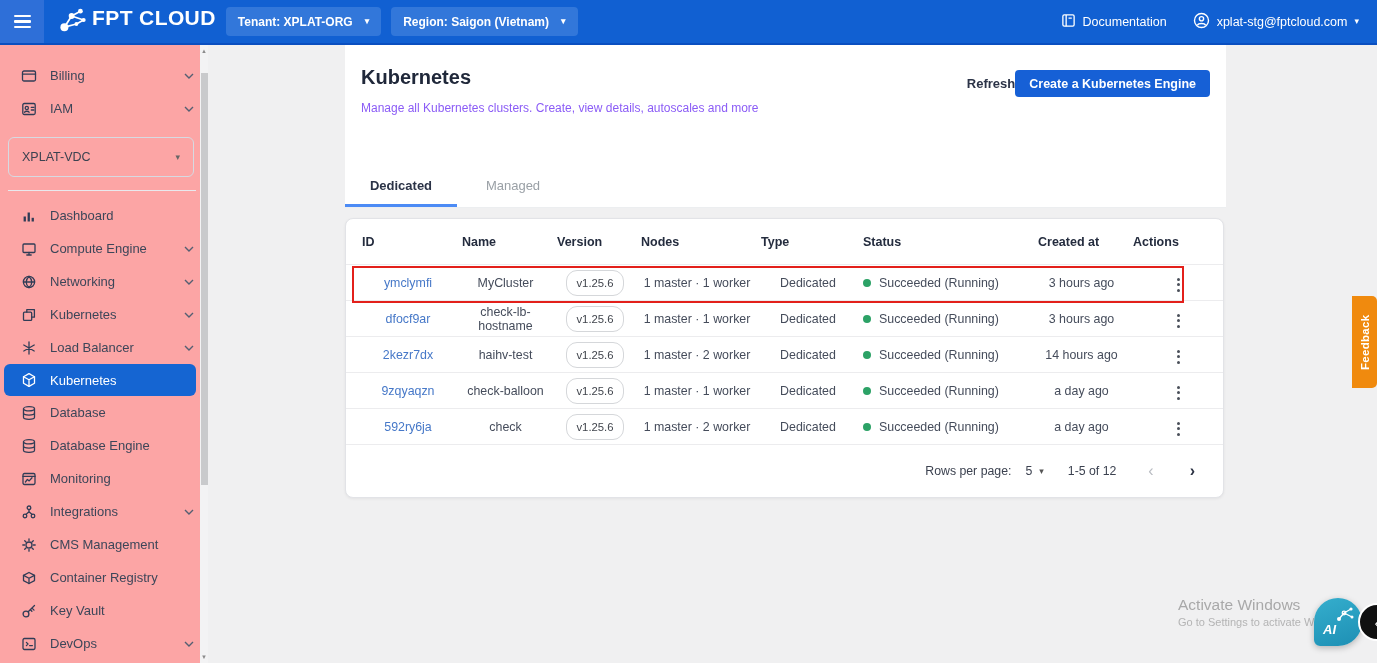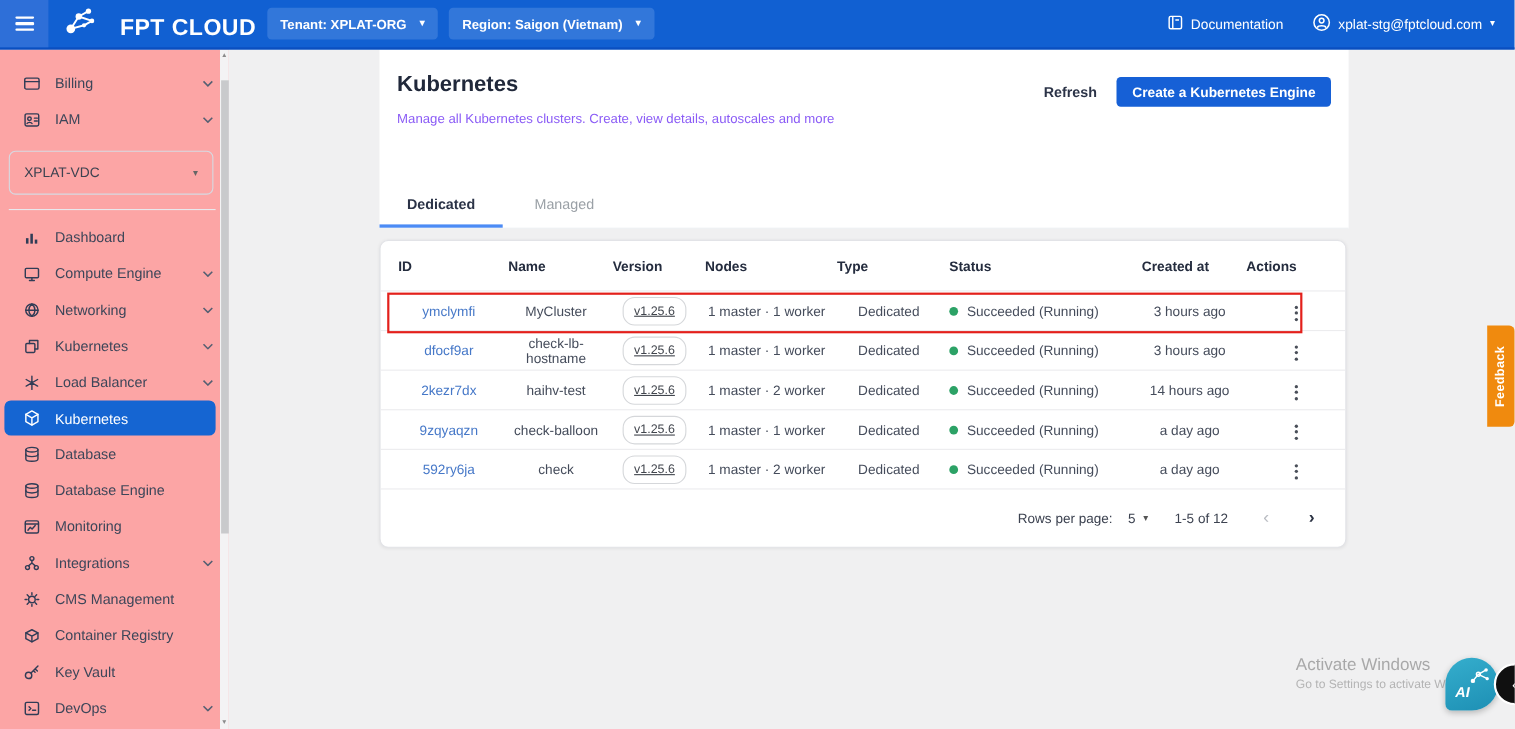--- a/index.html
+++ b/index.html
@@ -16,21 +16,21 @@
     background:var(--topbar-blue,#1160d2);
     border-bottom:2px solid #0a4fc0;
     display:flex; align-items:center; z-index:20; color:#fff;
   }
   .hamburger {
     width:44px; height:43px; background:#2e6fd8;
     display:flex; flex-direction:column; gap:3px; align-items:center; justify-content:center;
     cursor:pointer;
   }
   .hamburger i { display:block; width:17px; height:2.4px; background:#fff; border-radius:1px; }
-  .logo { display:flex; align-items:flex-end; gap:19px; margin-left:14px; }
+  .logo { display:flex; align-items:flex-start; gap:2px; margin-left:14px; }
   .logo-text { font-size:21px; font-weight:800; letter-spacing:.4px; white-space:nowrap; }
   .tb-chip {
     margin-left:10px; height:29px; border:none; border-radius:4px;
     background:var(--topbar-chip,#3277da); color:#fff;
     font-family:inherit; font-size:12px; font-weight:600;
     display:flex; align-items:center; gap:12px; padding:0 12px; cursor:pointer; white-space:nowrap;
   }
   .caret { font-size:9px; line-height:1; }
   .tb-right { margin-left:auto; margin-right:18px; display:flex; align-items:center; gap:26px; font-size:12.5px; }
   .doc-link, .user-menu { display:flex; align-items:center; gap:7px; cursor:pointer; white-space:nowrap; }
@@ -61,21 +61,21 @@
   .side-divider { border-top:1px solid #e8e9ed; margin:13px 12px 8px 8px; }
   .side-scrollbar { position:absolute; top:0; right:0; bottom:0; width:8px; background:#f3f3f4; }
   .sb-arrow { position:absolute; left:0; width:8px; height:10px; font-size:6px; color:#8b8b8b; text-align:center; line-height:10px; }
   .sb-up { top:1px; } .sb-down { bottom:1px; }
   .sb-thumb { position:absolute; top:28px; left:0.5px; width:7px; height:412px; background:#c9cacc; }
   
   .main { position:absolute; top:45px; left:178px; right:0; bottom:0; background:#f0f0f1; }
   .header-panel { position:absolute; left:167px; top:0; width:881px; height:163px; background:#fff; }
   .page-title { position:absolute; left:16px; top:21px; font-size:20px; font-weight:700; color:#20283a; }
   .page-subtitle { position:absolute; left:16px; top:56px; font-size:12px; color:#8b5cf6; }
-  .header-actions { position:absolute; right:16px; top:25px; display:flex; align-items:center; gap:18px; }
+  .header-actions { position:absolute; right:16px; top:25px; display:flex; align-items:center; }
   .refresh-btn { border:none; background:none; font-family:inherit; font-size:13px; font-weight:700; color:#2b3347; cursor:pointer; }
   .create-btn {
     border:none; border-radius:4px; background:var(--create-blue,#1660d6); color:#fff;
     font-family:inherit; font-size:12.5px; font-weight:700; height:27px; padding:0 14px; cursor:pointer;
   }
   .tabs { position:absolute; left:0; bottom:0; width:100%; display:flex; border-bottom:1px solid #eceef0; }
   .tab { width:112px; text-align:center; padding:13px 0 11px; font-size:13px; color:#9aa0a6; cursor:pointer; border-bottom:3px solid transparent; }
   .tab.active { color:#2b3347; font-weight:700; border-bottom-color:var(--tab-underline,#4c8bf5); }
   
   .table-card {
@@ -87,21 +87,21 @@
     display:grid;
     grid-template-columns:100px 95px 84px 120px 102px 175px 95px 1fr;
     align-items:center; padding-left:16px;
   }
   .t-head { height:46px; font-size:12.5px; font-weight:700; color:#242c3e; border-bottom:1px solid #ececee; }
   .t-row { min-height:36px; font-size:12.4px; color:#454c5b; border-bottom:1px solid #ececee;text-align:center; }
   .cell { padding-right:8px; }
   .id-link { color:var(--link-blue,#4678c8); text-decoration:none; cursor:pointer; }
   .version-chip {
     display:inline-block; border:1px solid #d5d7da; border-radius:11px;
-    padding:6px 9px; font-size:11.3px; color:#41454d; background:#fff;text-decoration:underline;
+    padding:6px 9px; font-size:11.3px; color:#41454d; background:#fff;
   }
   .status-cell { display:flex; align-items:center; gap:8px; }
   .dot { width:8px; height:8px; border-radius:50%; background:var(--status-green,#2ca266); flex:none; }
   .kebab { display:inline-flex; flex-direction:column; gap:2.5px; padding:4px 10px; margin-left:8px; cursor:pointer; }
   .kebab i { width:3px; height:3px; border-radius:50%; background:#4a4f59; }
   .red-highlight {
     position:absolute; top:47px; left:6px; width:832px; height:37px;
     border:2px solid var(--highlight-red,#e3201b); pointer-events:none; z-index:3;
   }
   .pagination {

